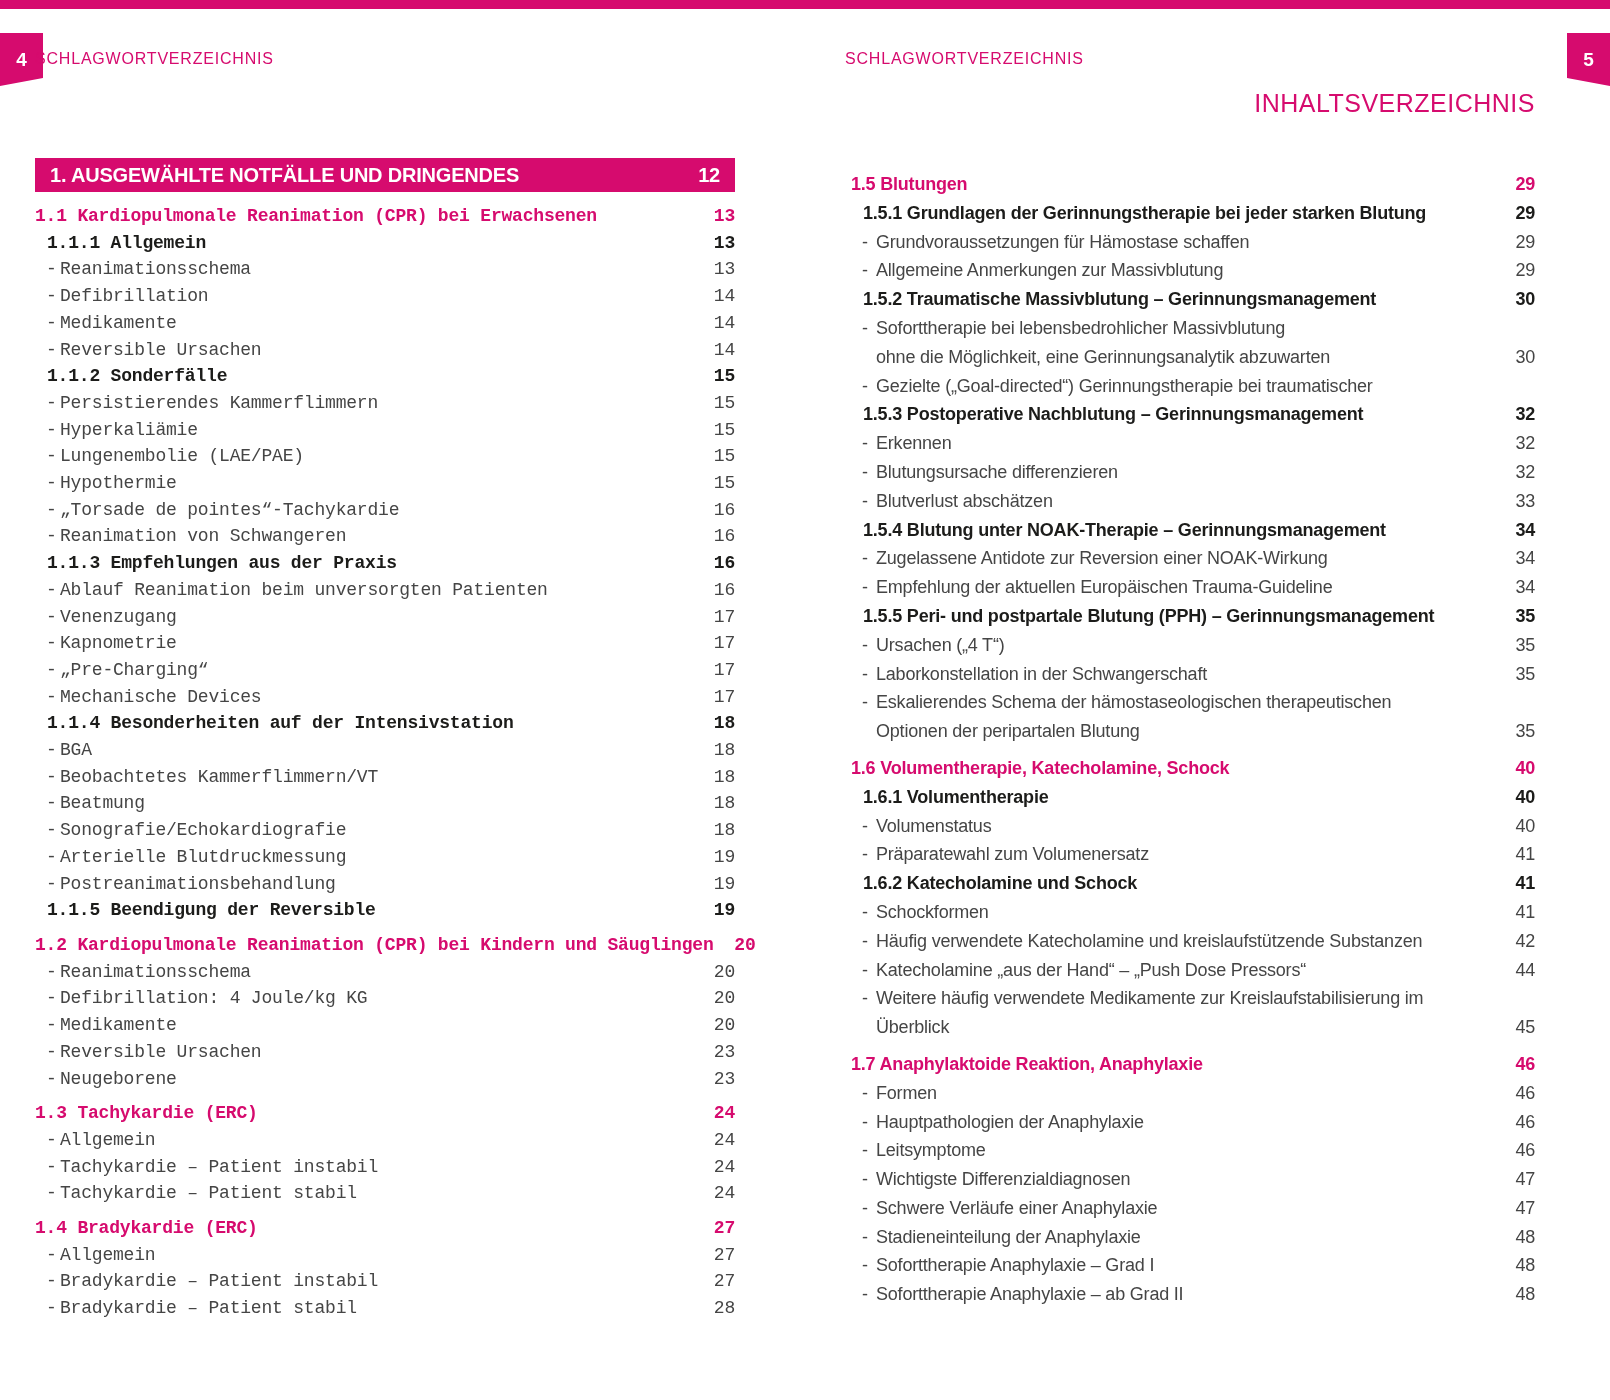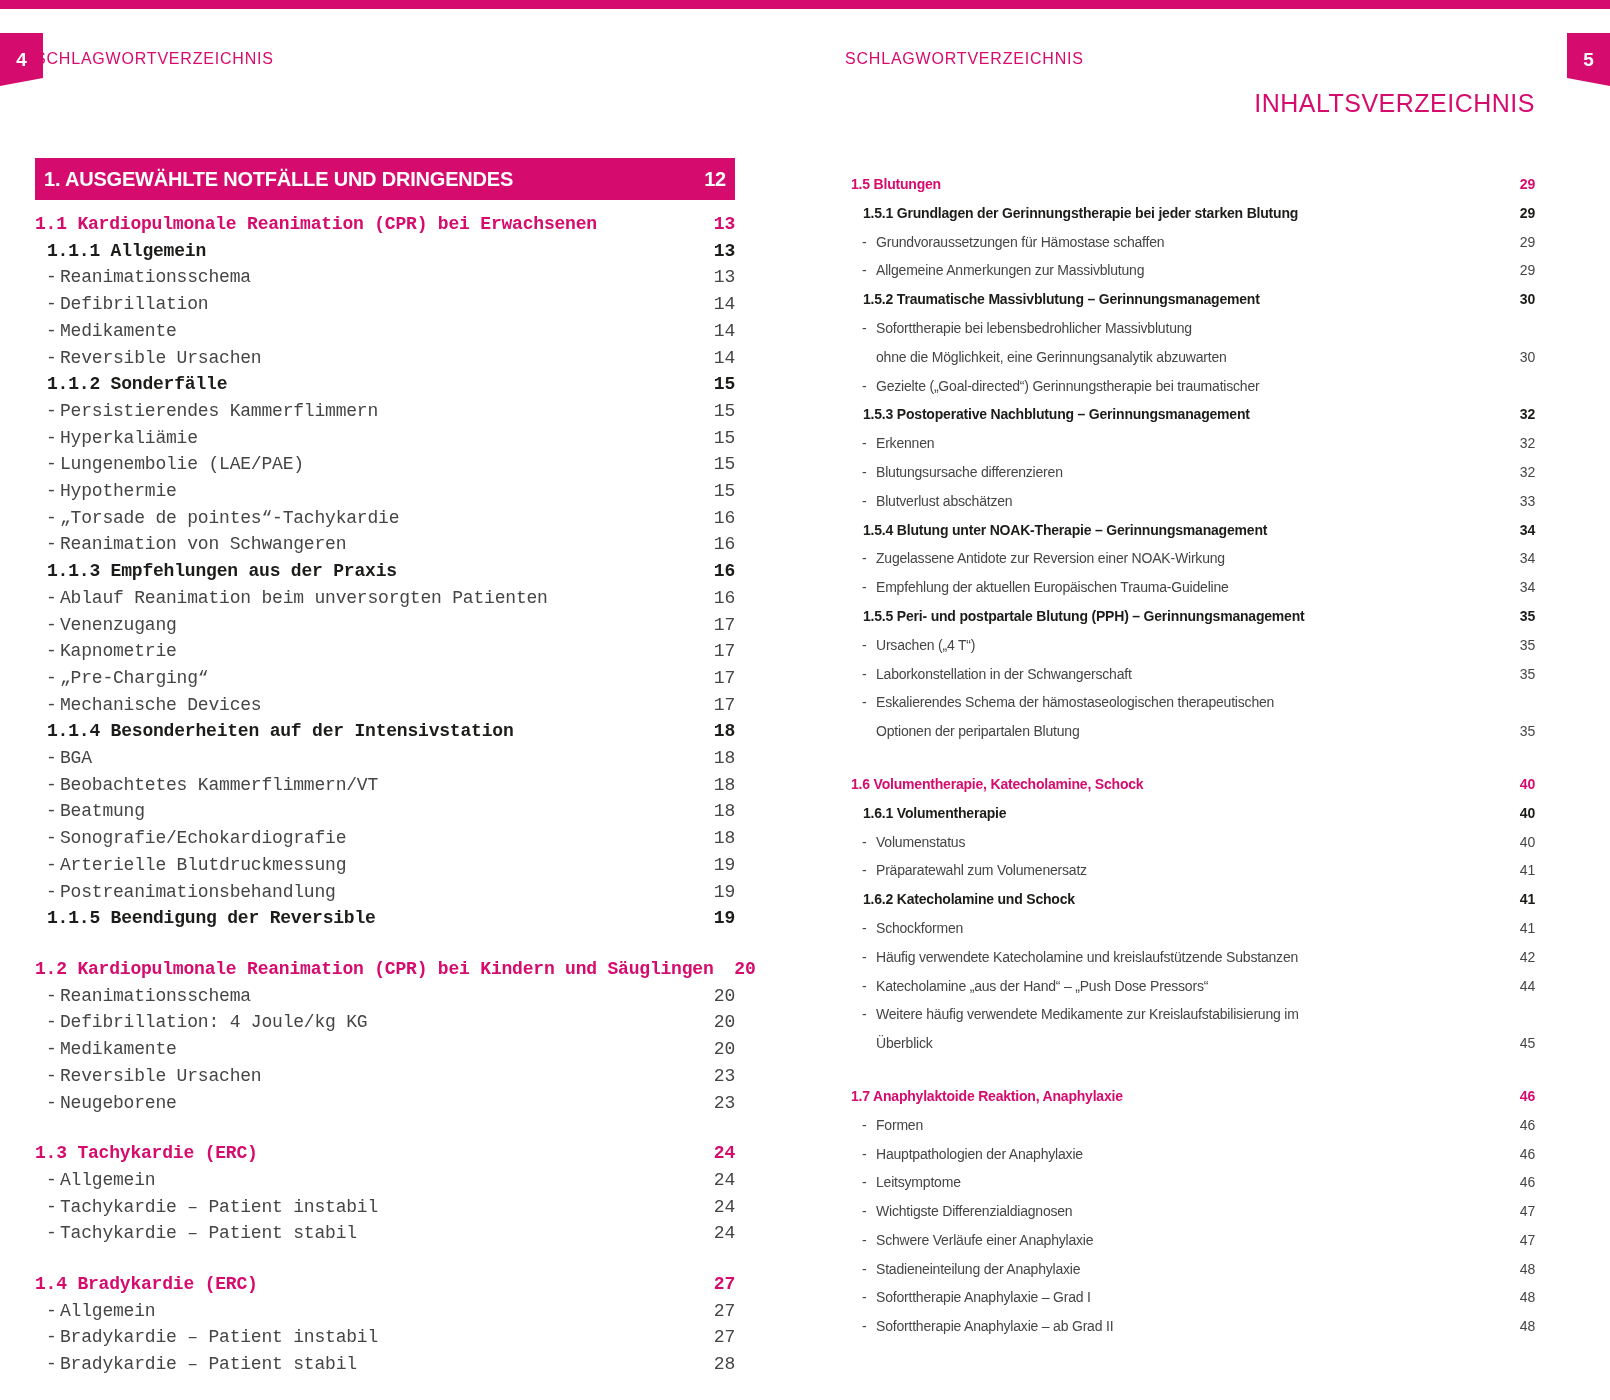--- a/index.html
+++ b/index.html
@@ -16,31 +16,31 @@
                   font-size:16px;letter-spacing:0.8px;}
   .rh-left{left:35px;}
   .rh-right{left:845px;}
   .toc-title{position:absolute;top:89px;left:845px;width:690px;text-align:right;color:#d60b6e;
              font-size:25px;letter-spacing:0.5px;}
 
   .col{position:absolute;}
   .col-left{left:35px;top:158px;width:700px;}
   .col-right{left:851px;top:170px;width:684px;}
 
-  .banner{background:#d60b6e;color:#ffffff;height:42px;display:flex;align-items:center;
-          justify-content:space-between;padding:0 9px;font-weight:bold;font-size:20px;margin-bottom:11px;}
+  .banner{background:#d60b6e;color:#ffffff;height:34px;display:flex;align-items:center;
+          justify-content:space-between;padding:0 15px;font-weight:bold;font-size:20px;margin-bottom:11px;}
   .banner .banner-title{white-space:nowrap;}
 
   .row{display:flex;align-items:baseline;}
   .col-left .row{line-height:26.7px;font-size:18px;font-family:Liberation Mono, monospace;}
-  .col-right .row{line-height:28.8px;font-size:14px;}
+  .col-right .row{line-height:28.8px;font-size:18px;}
   .row .txt{flex:1;white-space:nowrap;overflow:visible;}
   .row .pg{width:42px;flex:none;text-align:right;}
 
-  .sec{margin-top:24px;}
+  .sec{margin-top:8px;}
   .col-left .sec:first-child,.col-right .sec:first-child{margin-top:0;}
   .sec-title{color:#d60b6e;font-weight:bold;font-size:19.5px;}
   .subhead{font-weight:bold;color:#1c1c1a;}
   .subhead .txt{padding-left:12px;}
   .dash .txt{padding-left:11px;}
   .dash-mark{display:inline-block;width:14px;}
   .cont .txt{padding-left:25px;}
 </style>
 </head>
 <body>

